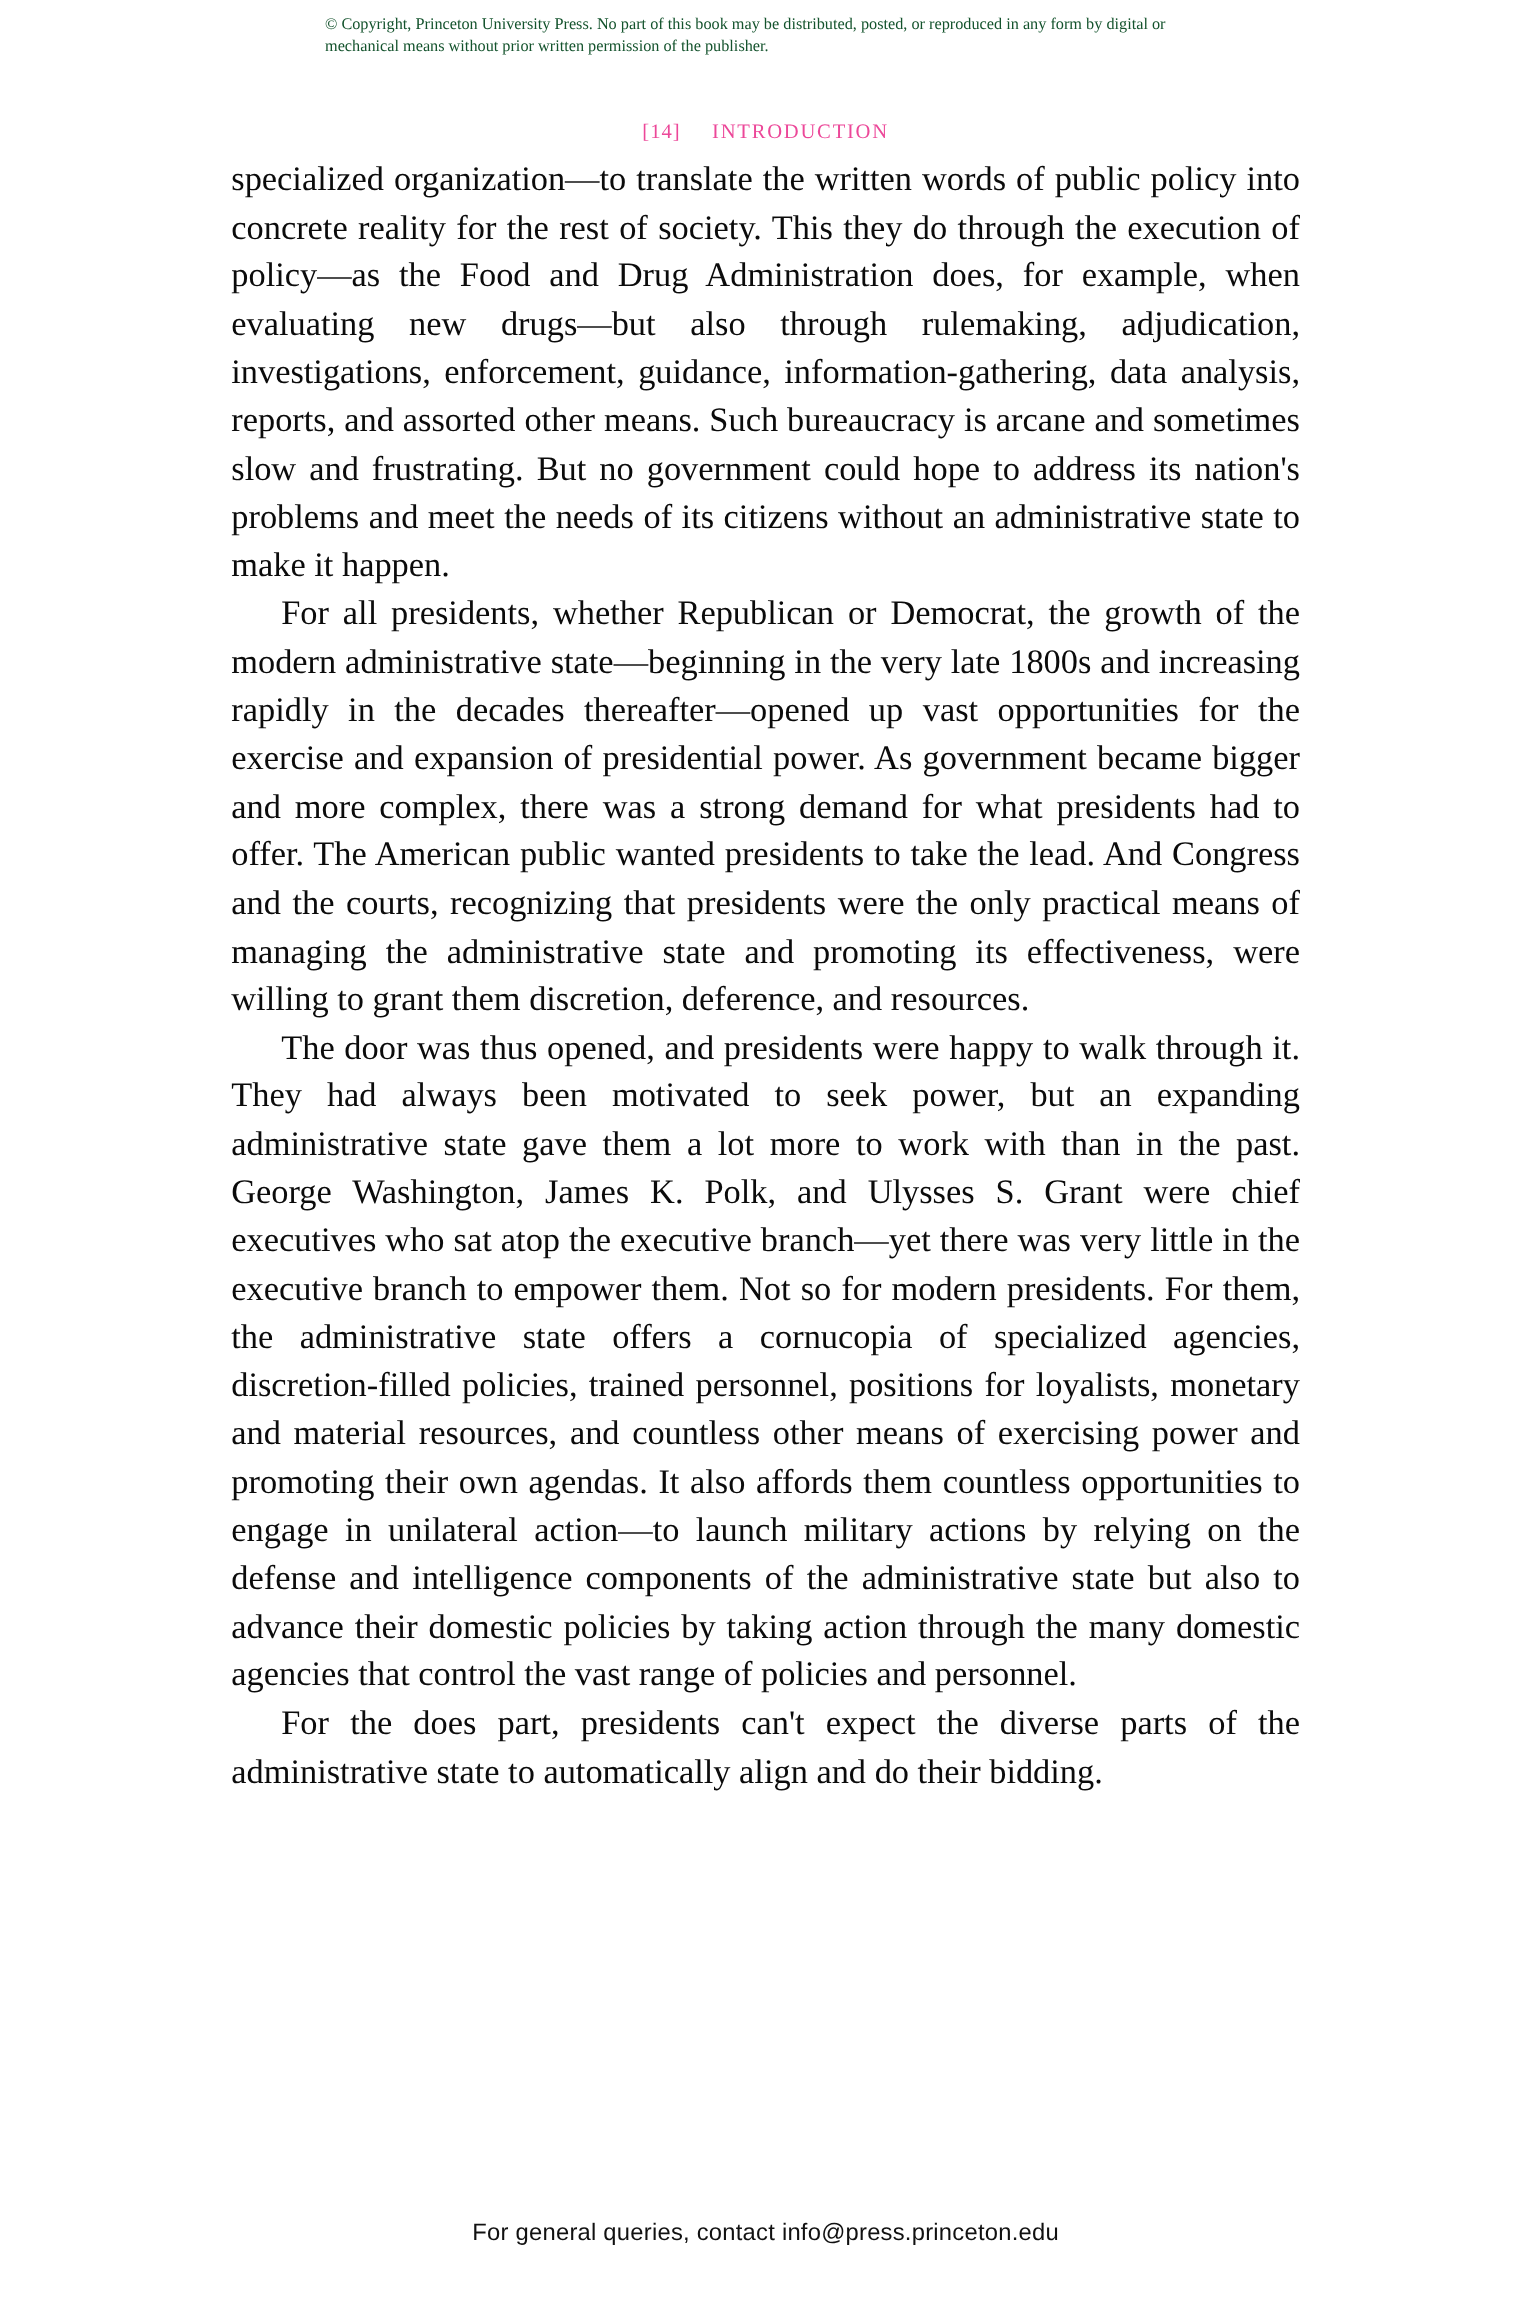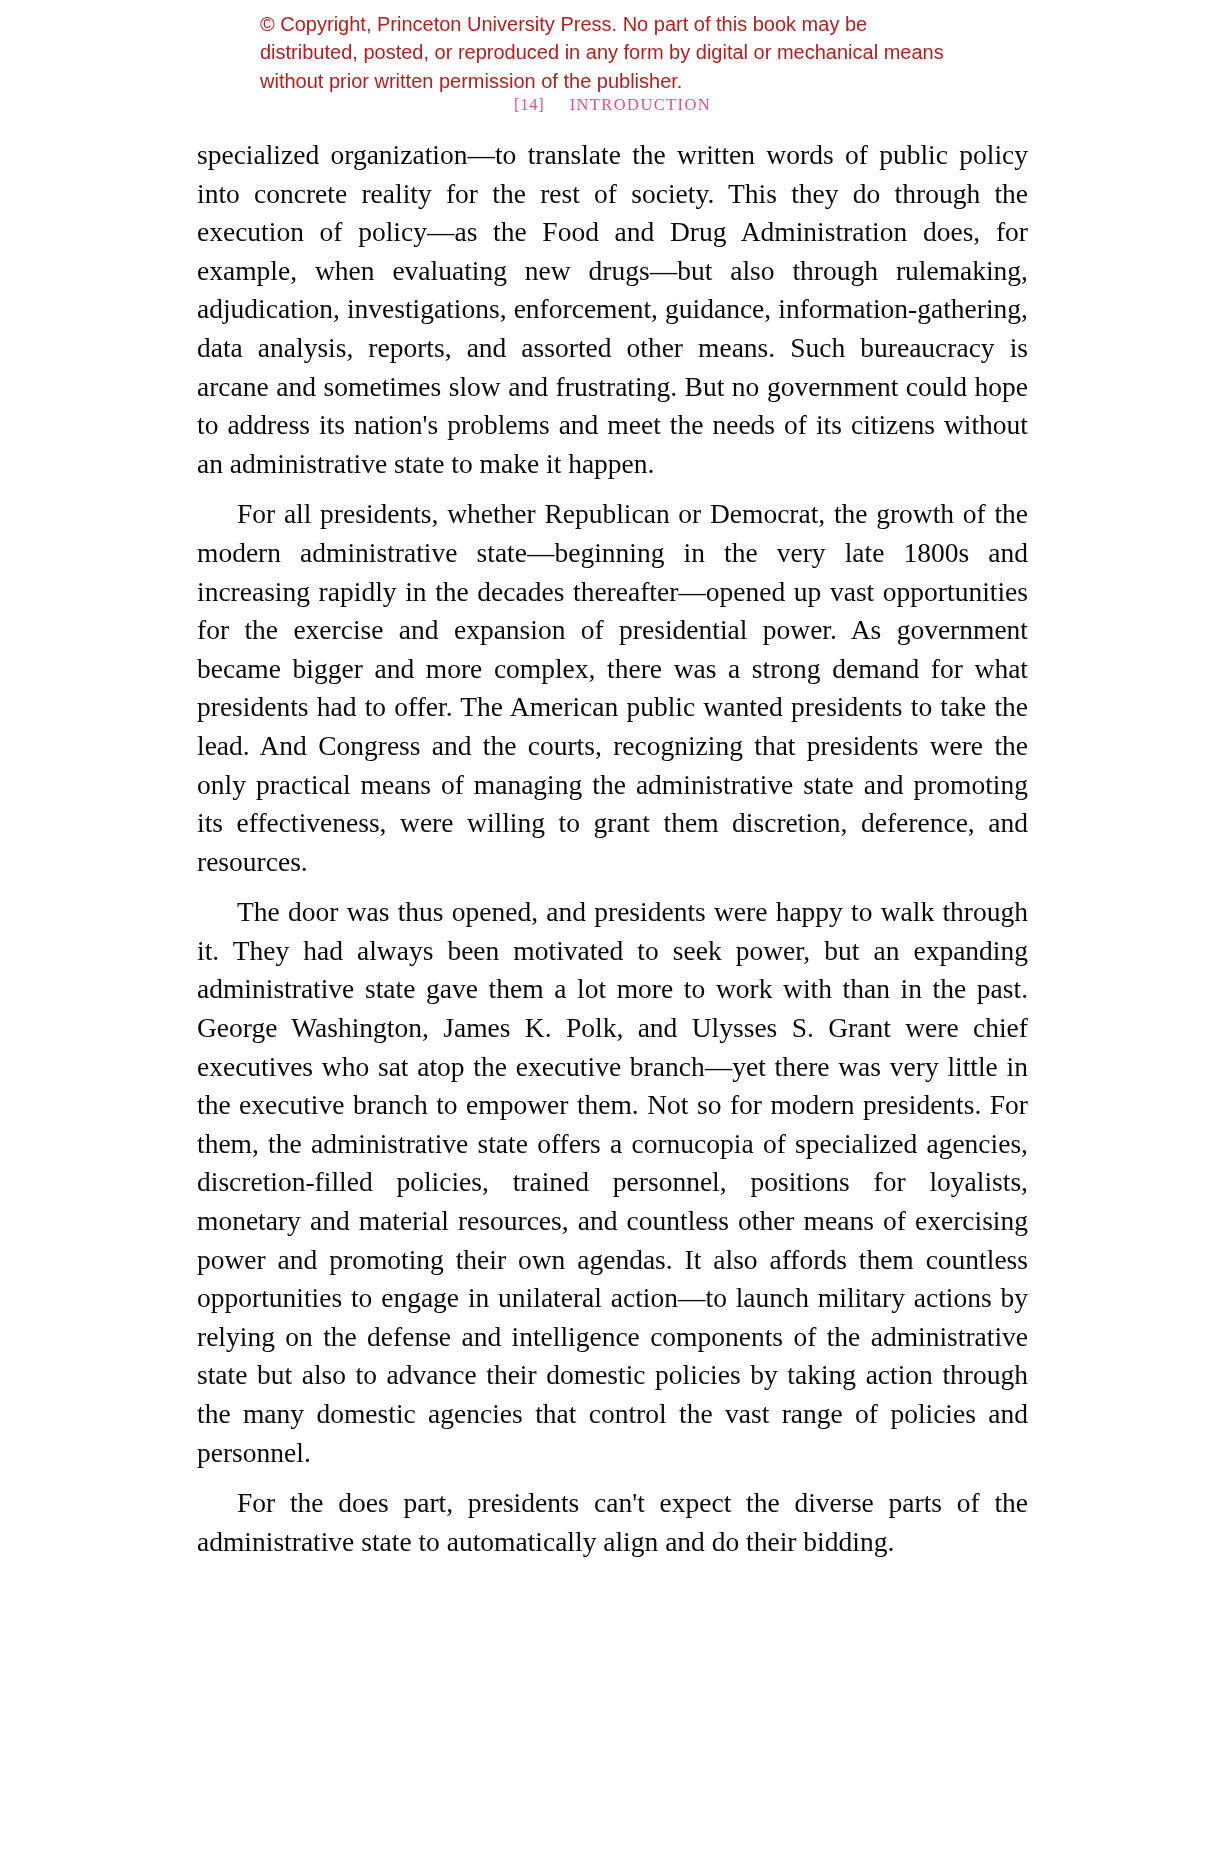--- a/index.html
+++ b/index.html
@@ -19,24 +19,24 @@
     position: absolute;
     top: 0; left: 0;
     width: 1225px;
     height: 1850px;
   }
   .copyright {
     position: absolute;
     top: 10px;
     left: 260px;
     width: 700px;
-    font-family: Liberation Sans, sans-serif;
-    font-size: 20px;
+    font-family: Liberation Serif, serif;
+    font-size: 13px;
     line-height: 1.42;
-    color: #b91c1c;
+    color: #14532d;
     text-align: left;
   }
   .running-head {
     position: absolute;
     top: 95px;
     left: 0;
     width: 1225px;
     text-align: center;
     font-family: "Liberation Serif", serif;
     font-size: 16.5px;
@@ -50,21 +50,21 @@
     display: inline-block;
     width: 14px;
   }
   .body-col {
     position: absolute;
     top: 124px;
     left: 185px;
     width: 855px;
   }
   p.para {
-    margin: 12px;
+    margin: 0;
     font-size: 27.5px;
     line-height: 38.6px;
     text-align: justify;
     text-justify: inter-word;
     color: #0b0b0b;
     hyphens: manual;
   }
   p.para + p.para {
     text-indent: 40px;
   }
@@ -99,14 +99,15 @@
     <p class="para">specialized organization—to translate the written words of pub­lic policy into concrete reality for the rest of society. This they do through the execution of policy—as the Food and Drug Adminis­tration does, for example, when evaluating new drugs—but also through rulemaking, adjudication, investigations, enforcement, guidance, information-gathering, data analysis, reports, and assorted other means. Such bureaucracy is arcane and sometimes slow and frustrating. But no government could hope to address its nation's problems and meet the needs of its citizens without an administrative state to make it happen.</p>
 
     <p class="para">For all presidents, whether Republican or Democrat, the growth of the modern administrative state—beginning in the very late 1800s and increasing rapidly in the decades thereafter—opened up vast opportunities for the exercise and expansion of presidential power. As government became bigger and more complex, there was a strong demand for what presidents had to offer. The American public wanted presidents to take the lead. And Congress and the courts, recognizing that presidents were the only practical means of managing the administrative state and promoting its effectiveness, were willing to grant them discretion, deference, and resources.</p>
 
     <p class="para"><span>The door was thus opened, and presidents were happy to walk through it. They had always been motivated to seek power, but an expanding administrative state gave them a lot more to work with than in the past. George Washington, James K. Polk, and Ulysses S. Grant were chief executives who sat atop the executive branch—yet there was very little </span><span class="italic">in</span><span> the executive branch to empower them. Not so for modern presidents. For them, the administrative state offers a cornucopia of specialized agencies, discretion-filled policies, trained personnel, positions for loyalists, monetary and material resources, and countless other means of exercising power and pro­moting their own agendas. It also affords them countless opportu­nities to engage in unilateral action—to launch military actions by relying on the defense and intelligence components of the admin­istrative state but also to advance their domestic policies by taking action through the many domestic agencies that control the vast range of policies and personnel.</span></p>
 
     <p class="para">For the does part, presidents can't expect the diverse parts of the administrative state to automatically align and do their bidding.</p>
 
   </div>
 
+  <div class="footer">For general queries, contact info@press.princeton.edu</div>
 
 </div>
 
 </body></html>

